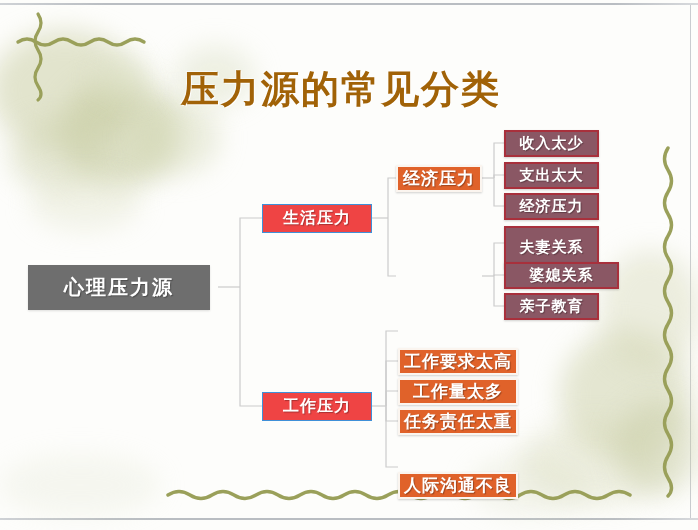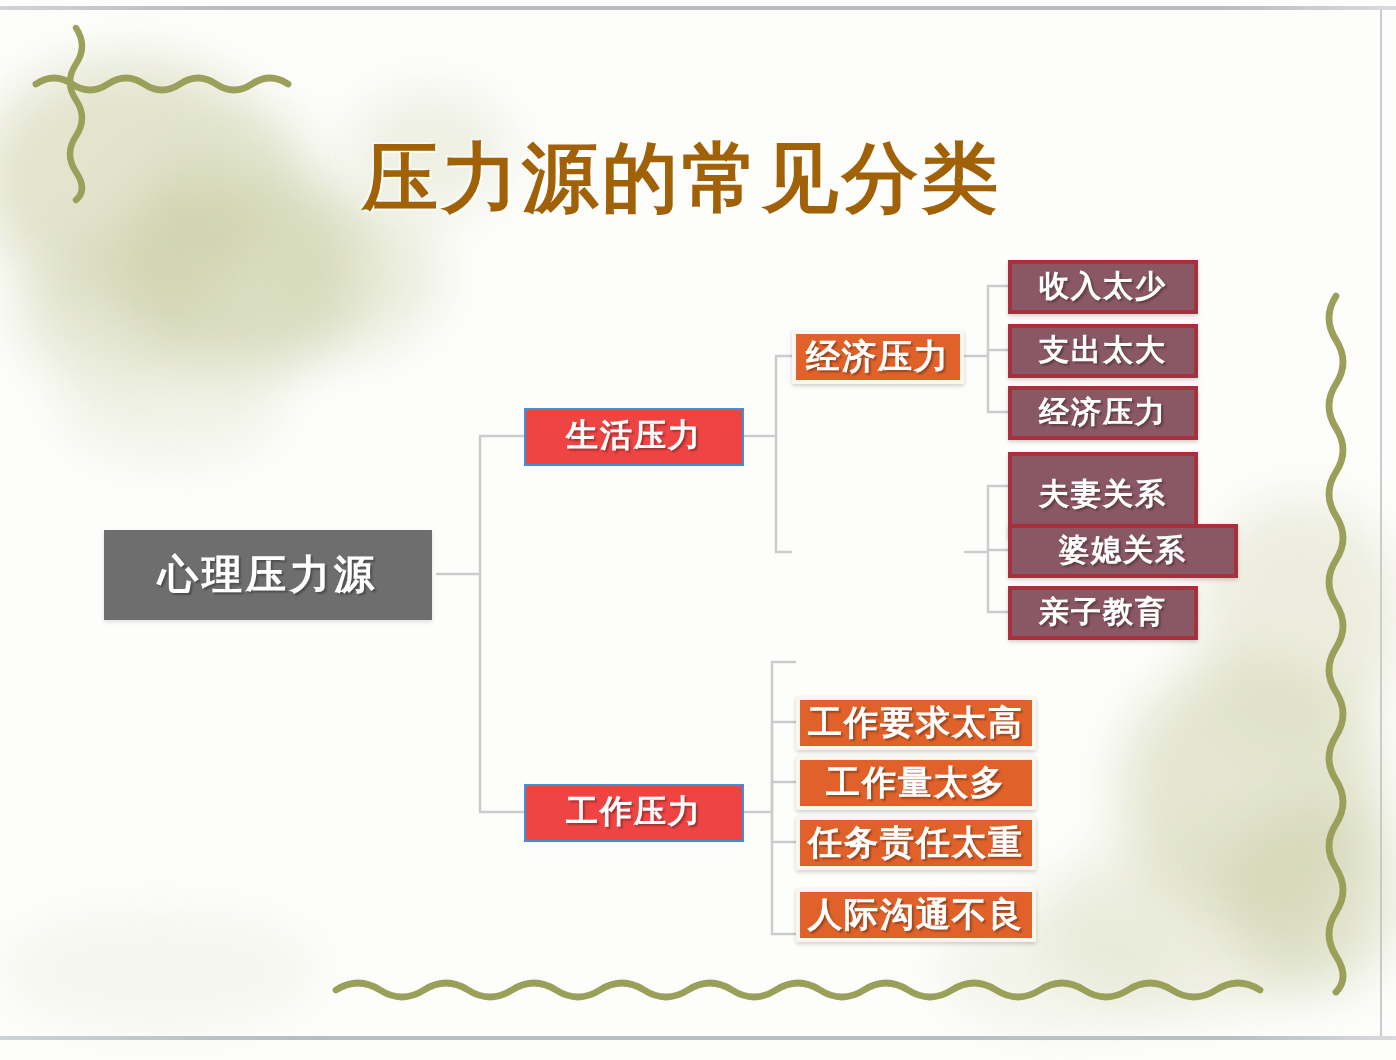--- a/index.html
+++ b/index.html
@@ -151,35 +151,35 @@
 
       <path d="M372,406 H386"></path>
       <path d="M386,406 V331 H398"></path>
       <path d="M386,406 V361 H398"></path>
       <path d="M386,406 V391 H398"></path>
       <path d="M386,406 V421 H398"></path>
       <path d="M386,406 V467 H398"></path>
     </g>
   </svg>
 
-  <div class="node node-root" style="left:52px;top:265px;width:164px;height:45px;">心理压力源</div>
+  <div class="node node-root" style="left:28px;top:265px;width:182px;height:45px;">心理压力源</div>
 
   <div class="node node-blue" style="left:262px;top:204px;width:110px;height:29px;">生活压力</div>
 
   <div class="node node-blue" style="left:262px;top:392px;width:110px;height:29px;">工作压力</div>
 
   <div class="node node-orange" style="left:396px;top:165px;width:86px;height:27px;">经济压力</div>
 
 
   <div class="node node-mauve" style="left:504px;top:130px;width:95px;height:27px;">收入太少</div>
   <div class="node node-mauve" style="left:504px;top:162px;width:95px;height:27px;">支出太大</div>
   <div class="node node-mauve" style="left:504px;top:193px;width:95px;height:27px;">经济压力</div>
 
   <div class="node node-mauve" style="left:504px;top:226px;width:95px;height:43px;">夫妻关系</div>
   <div class="node node-mauve" style="left:504px;top:262px;width:115px;height:27px;">婆媳关系</div>
   <div class="node node-mauve" style="left:504px;top:293px;width:95px;height:27px;">亲子教育</div>
 
   <div class="node node-orange" style="left:398px;top:348px;width:120px;height:27px;">工作要求太高</div>
   <div class="node node-orange" style="left:398px;top:378px;width:120px;height:27px;">工作量太多</div>
   <div class="node node-orange" style="left:398px;top:408px;width:120px;height:27px;">任务责任太重</div>
-  <div class="node node-orange" style="left:398px;top:444px;width:120px;height:27px;">人际沟通不良</div>
+  <div class="node node-orange" style="left:398px;top:472px;width:120px;height:27px;">人际沟通不良</div>
 
 </div>
 
 </body></html>

